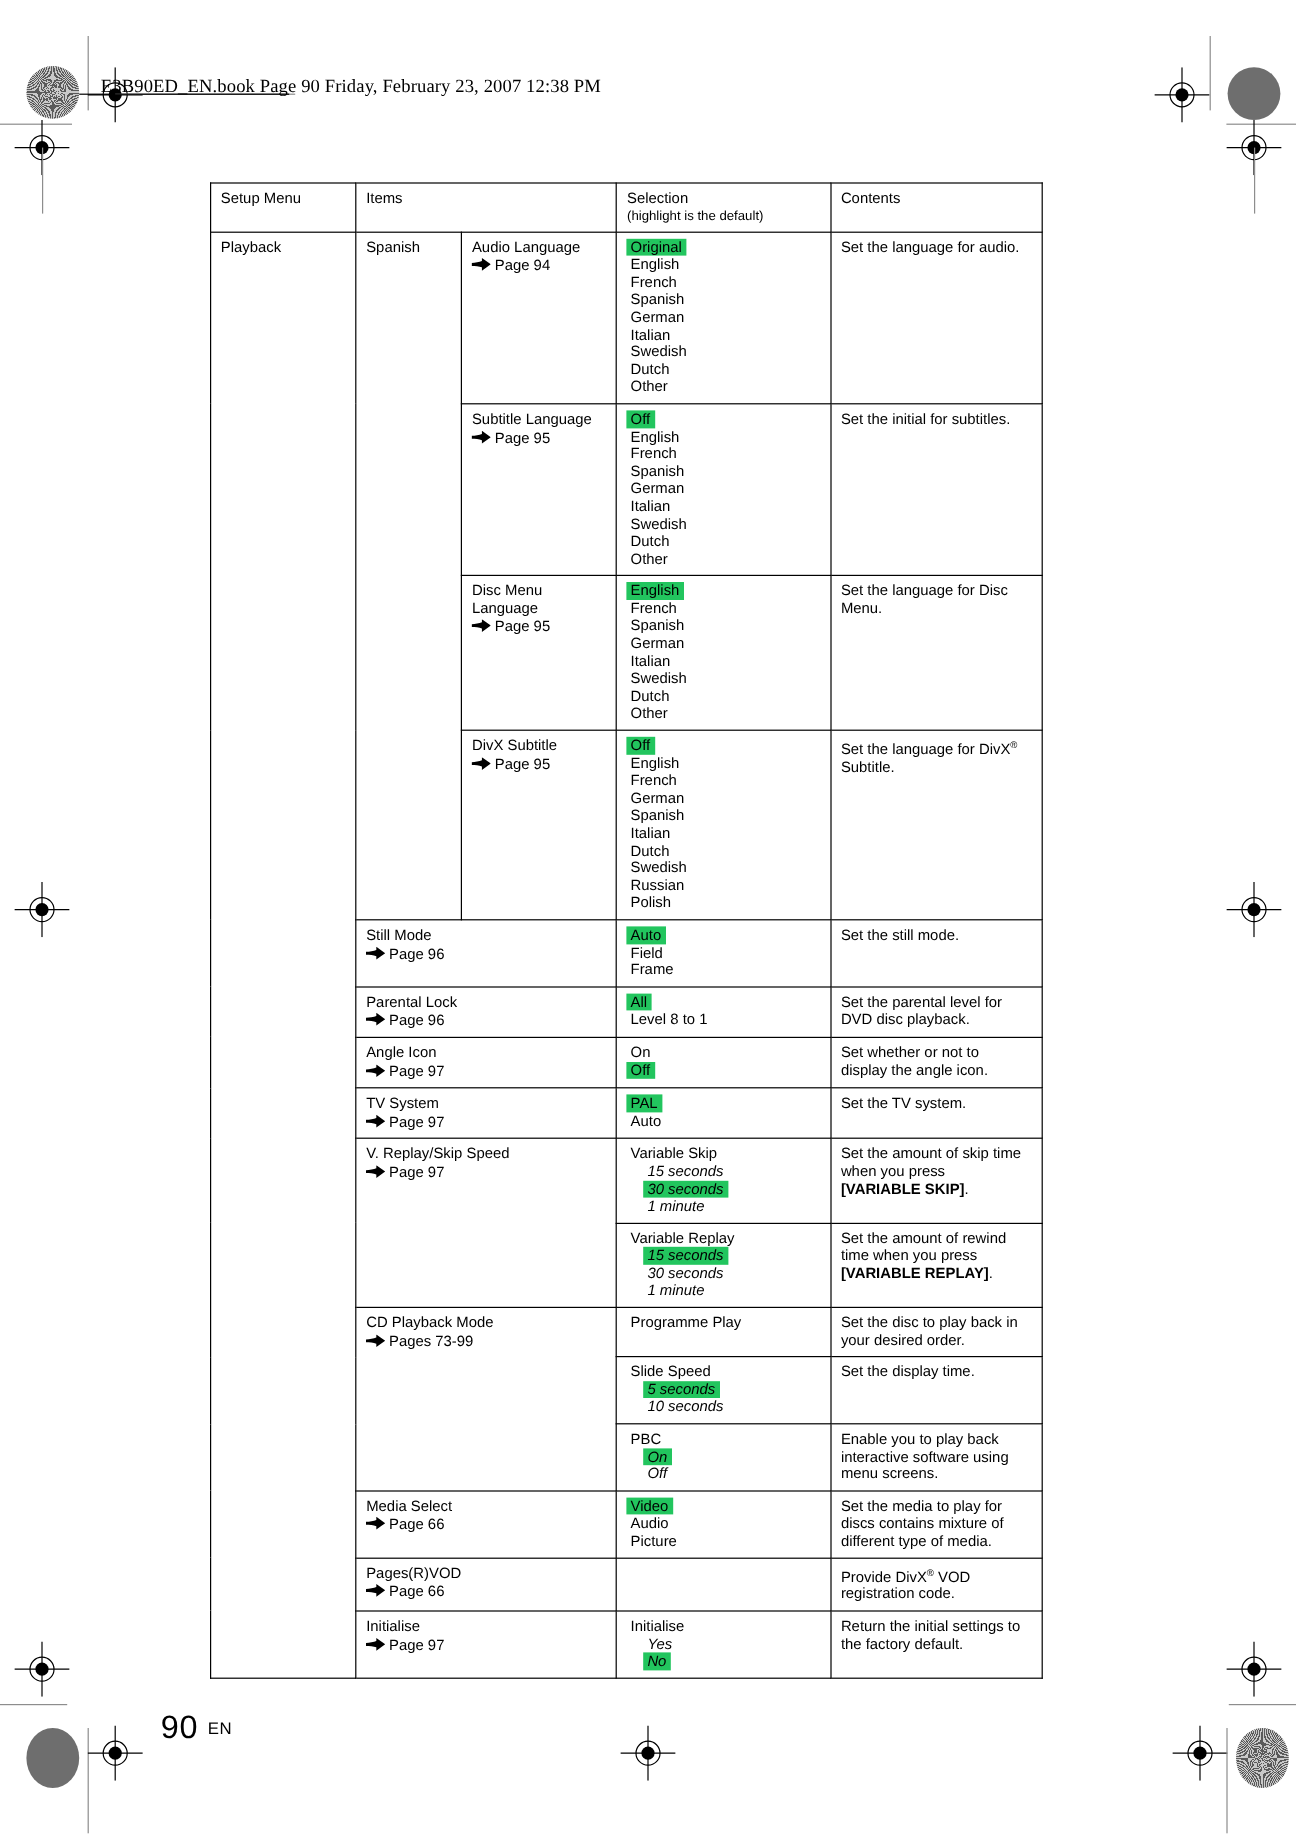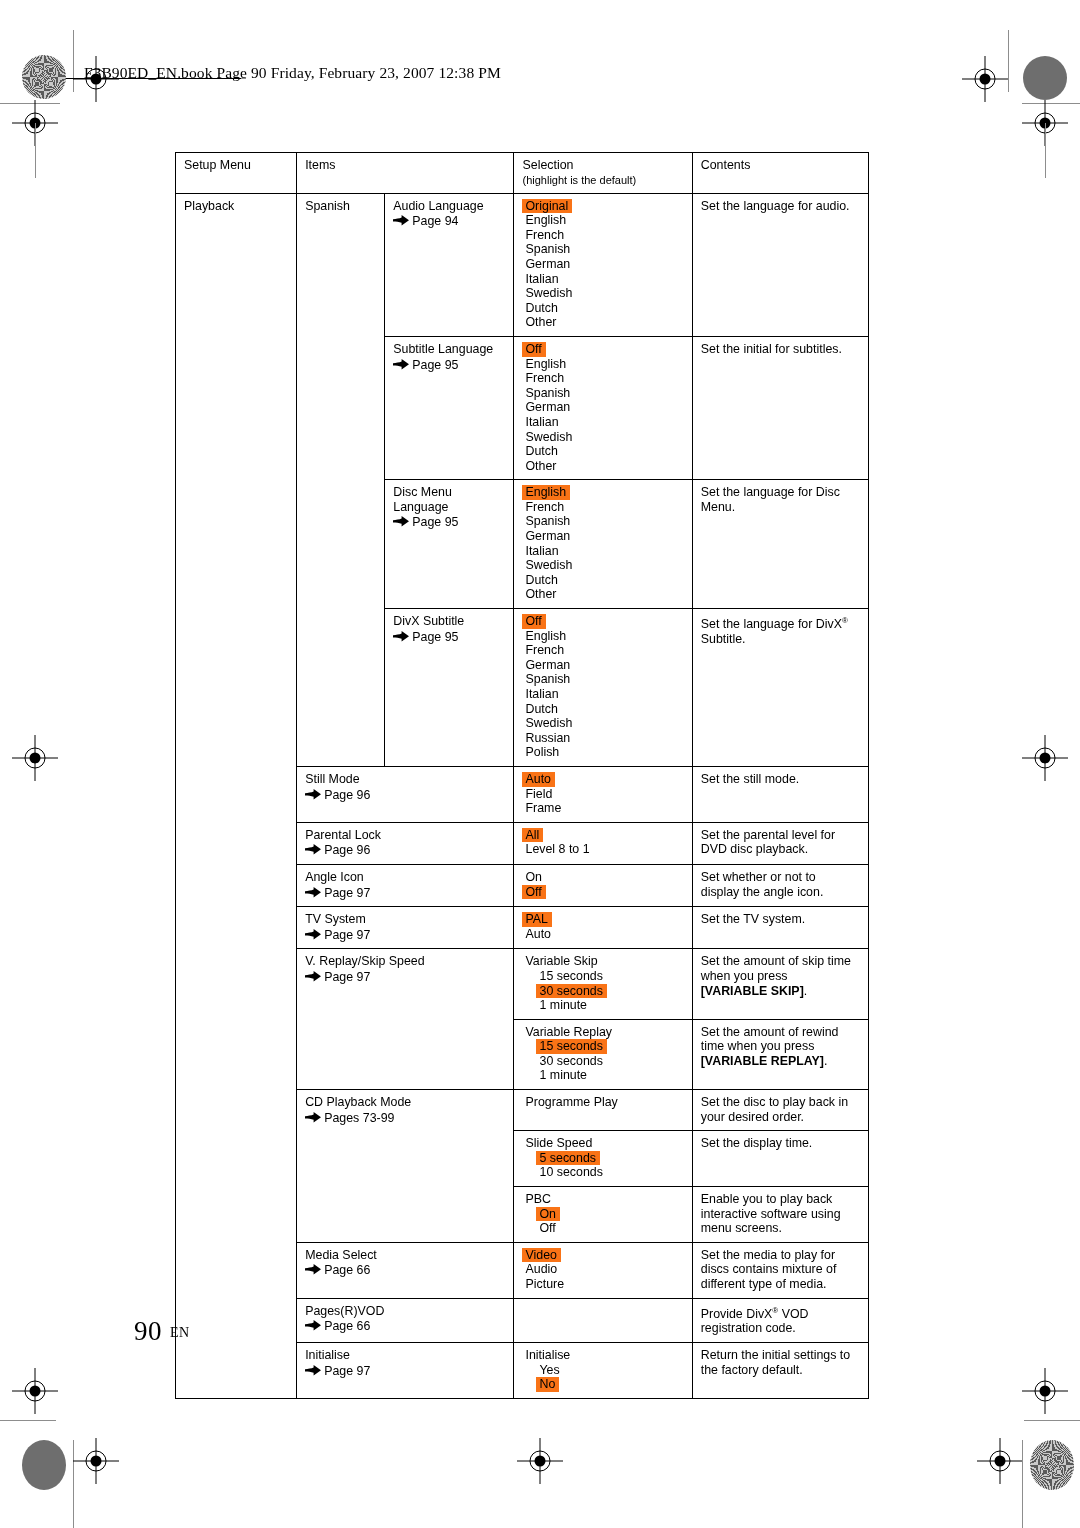--- a/index.html
+++ b/index.html
@@ -68,30 +68,30 @@
   }
   .arrow svg{display:block;}
 
   ul.opts{list-style:none;margin:0;padding:0;}
   ul.opts li{
     margin:0;padding:0 0 0 0;
     line-height:14.6px;
     white-space:nowrap;
   }
   ul.opts li span.lbl{display:inline-block;padding:0 4px 0 3px;}
-  ul.opts li.hi span.lbl{background:#f97316;}
-  ul.opts li.ind{padding-left:14px;}
+  ul.opts li.hi span.lbl{background:#22c55e;}
+  ul.opts li.ind{padding-left:14px;font-style:italic;}
   .sublabel{display:block;line-height:14.6px;padding-left:3px;}
 
   .bold{font-weight:bold;}
 
   
   .folio{
-    position:absolute;left:134px;top:1316px;
-    font-size:27px;font-weight:400;letter-spacing:0.5px;font-family:Liberation Serif, serif;
+    position:absolute;left:134px;top:1424px;
+    font-size:27px;font-weight:400;letter-spacing:0.5px;
   }
   .folio .en{font-size:14px;margin-left:8px;vertical-align:3px;}
 </style>
 </head>
 <body>
 
 <div>
 
   <div class="rosette dark" style="left:22px;top:55px;width:44px;height:44px;"></div>
   <div class="vline" style="left:73px;top:30px;height:62px;"></div>

